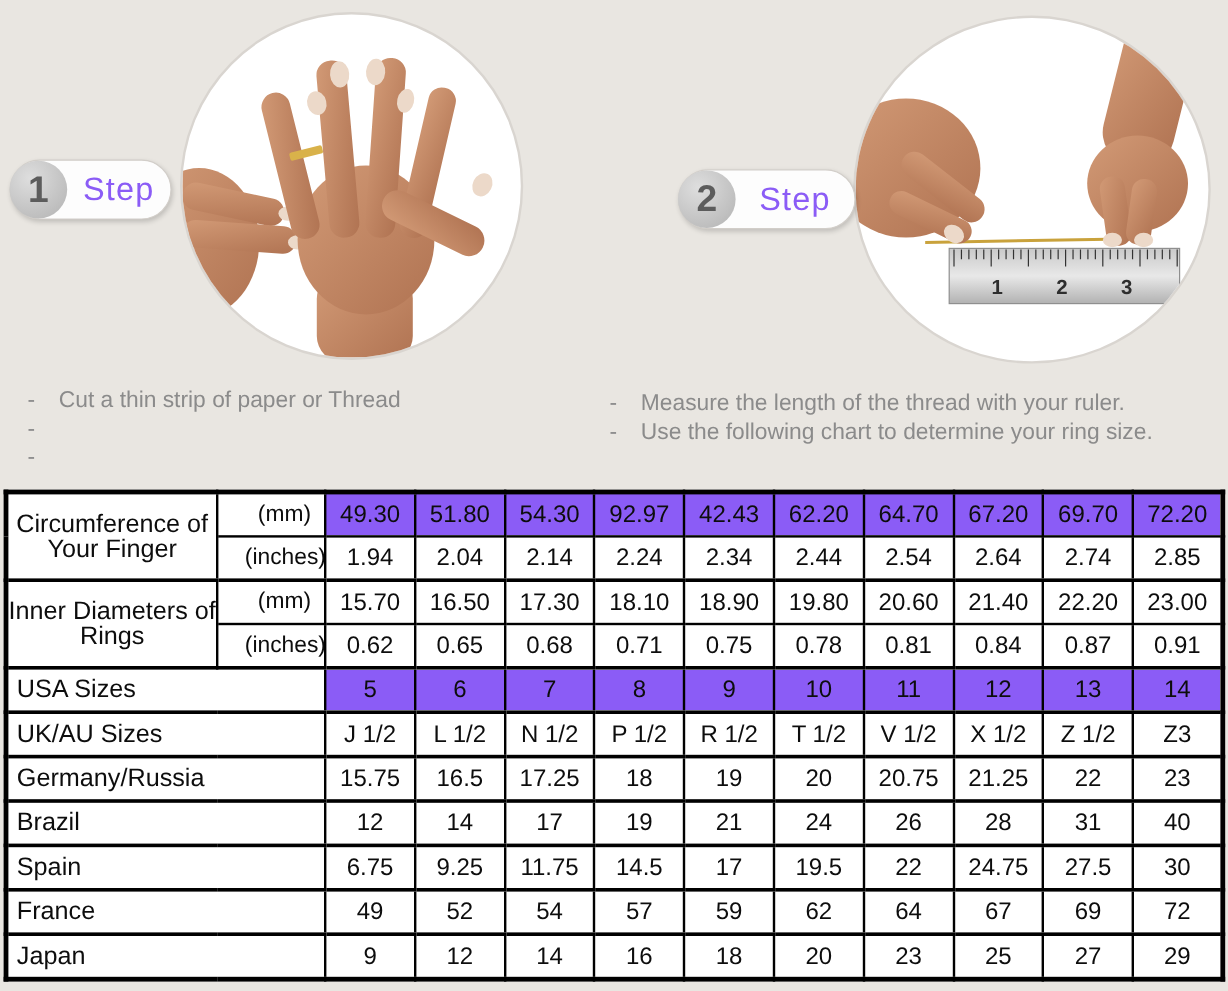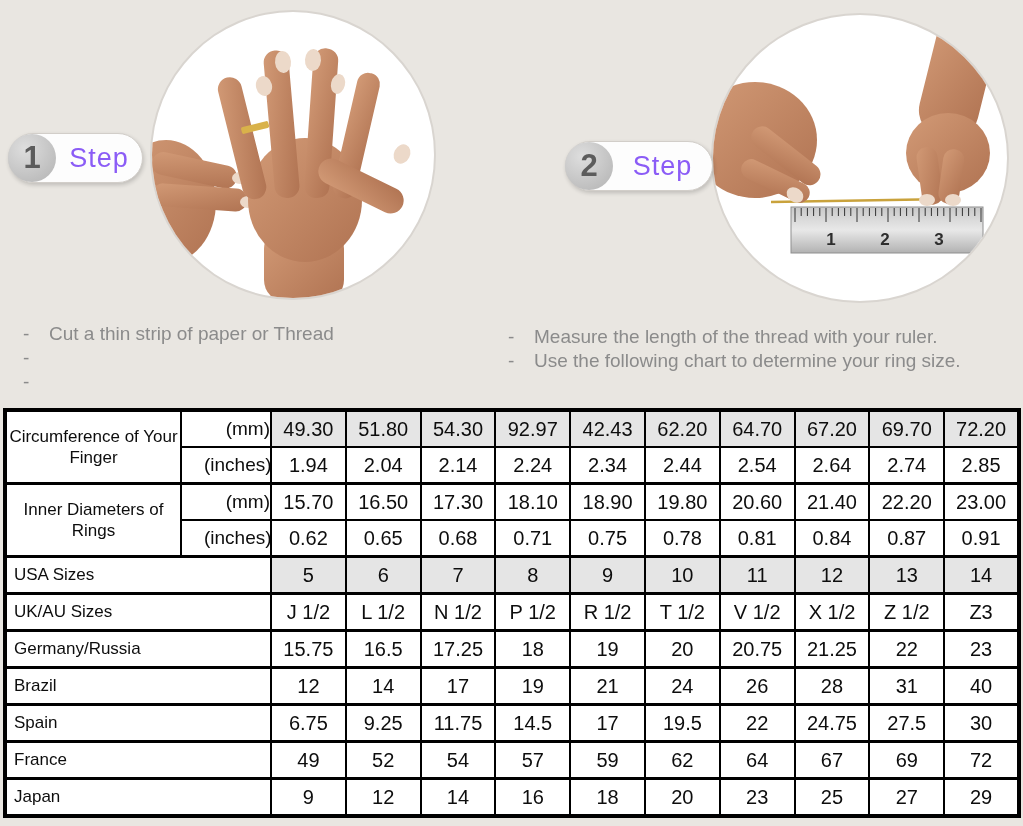--- a/index.html
+++ b/index.html
@@ -44,25 +44,25 @@
   table.size-table{
     position:absolute;left:3px;top:408px;width:1014px;
     border-collapse:collapse;table-layout:fixed;background:#fff;
     border:4px solid #000;
   }
   .size-table td{
     border:2px solid #000;height:34px;padding:0;
     font-size:20px;color:#0d0d0d;text-align:center;
     white-space:nowrap;overflow:hidden;
   }
-  .size-table td.lbl{font-size:17px}
+  .size-table td.lbl{font-size:21px}
   .size-table td.group{white-space:normal;line-height:21px;text-align:center}
   .size-table td.region{text-align:left;padding-left:7px}
-  .size-table td.unit{text-align:right;padding-left:22px;font-size:19px}
-  .size-table td.hi{background:#e5e5e5}
+  .size-table td.unit{text-align:center;padding-left:22px;font-size:19px}
+  .size-table td.hi{background:#8b5cf6}
   .size-table tr.sep td{border-top-width:3px}
 </style>
 </head>
 <body>
 
 <div class="photo-circle" id="photo1">
   <svg viewBox="0 0 282 286">
     <defs>
       <linearGradient id="skin1" x1="0" y1="0" x2="1" y2="1">
         <stop offset="0" stop-color="#d29a76"></stop>

